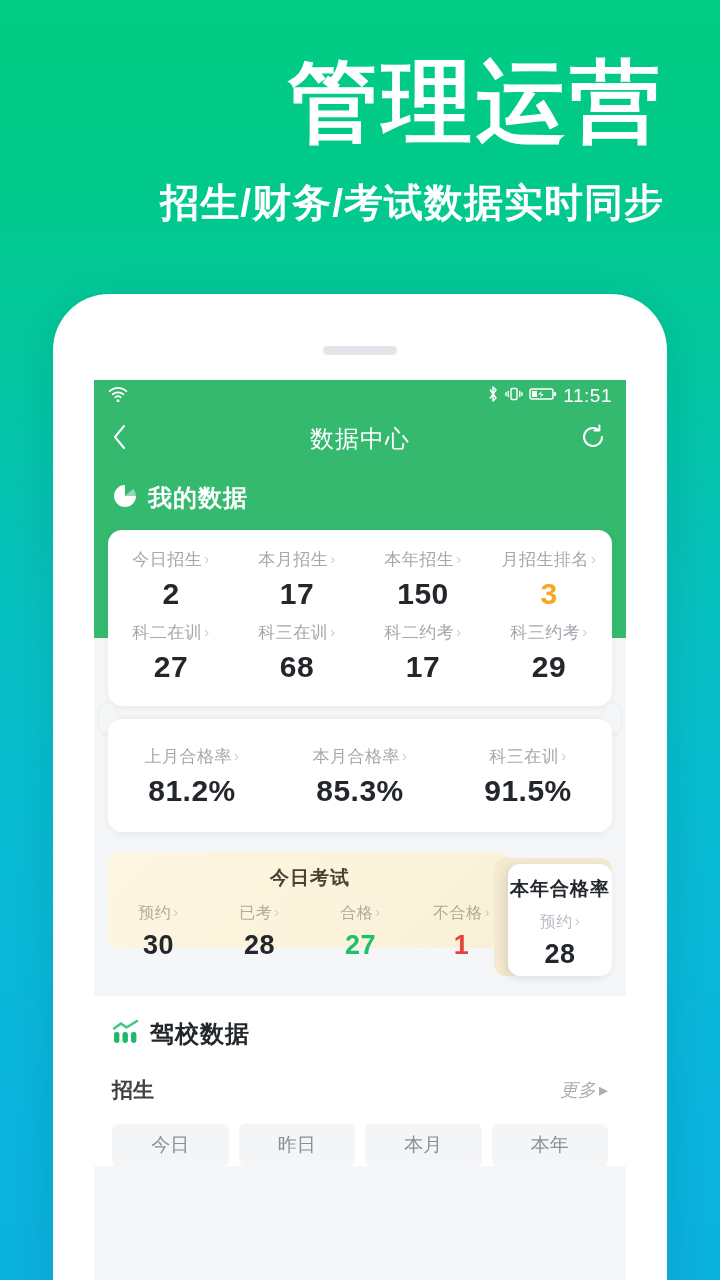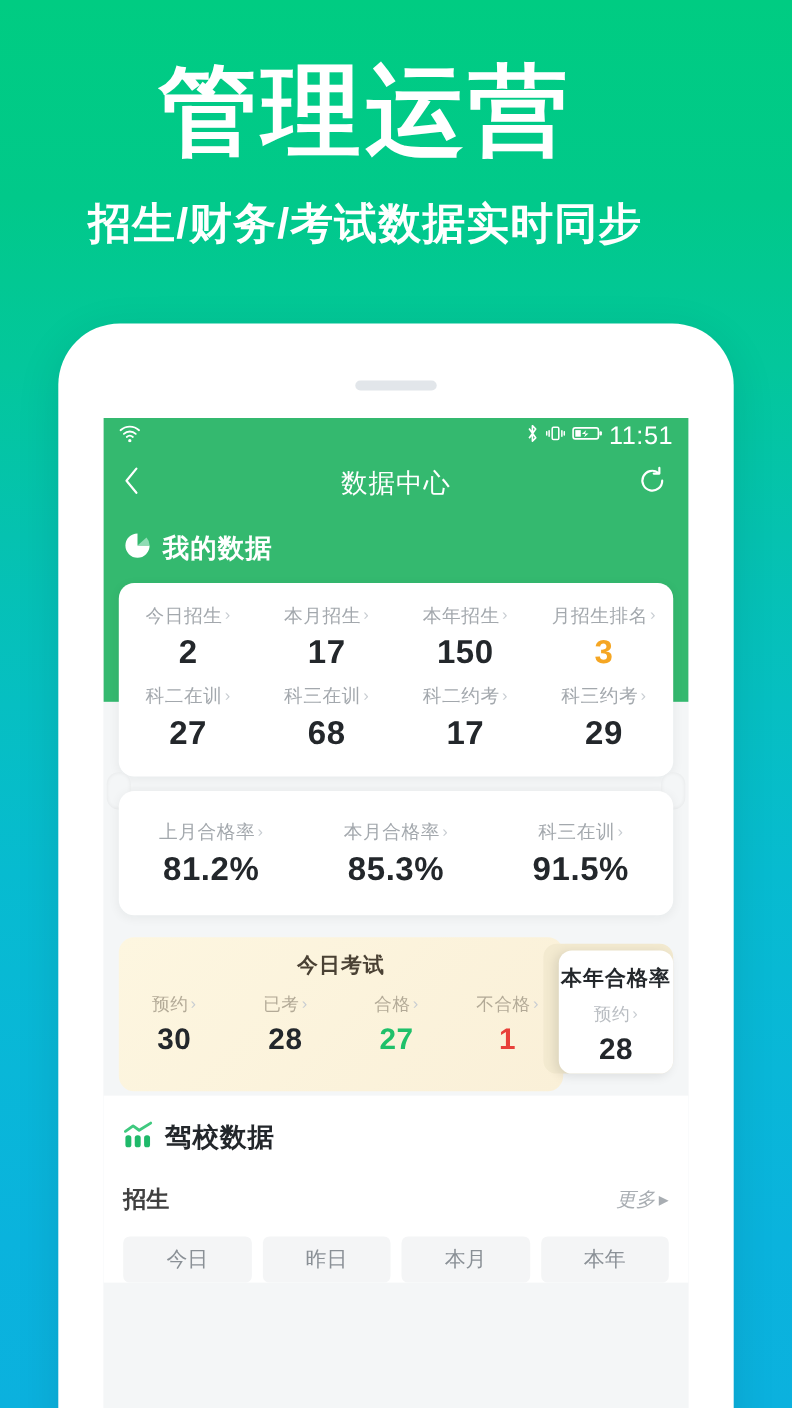--- a/index.html
+++ b/index.html
@@ -16,21 +16,21 @@
       #05c2b0 38%,
       #06bfc2 50%,
       #07bbd0 62%,
       #09b7d8 76%,
       #0ab3dd 88%,
       #0bb1de 100%);
     position: relative;
   }
 
   
-  .promo { position: absolute; top: 0; left: 0; width: 664px; text-align: center; }
+  .promo { position: absolute; top: 0; left: 0; width: 664px; text-align: right; }
   .promo-title {
     margin-top: 55px;
     font-size: 90px;
     line-height: 1.05;
     font-weight: 700;
     color: #ffffff;
     letter-spacing: 4px;
   }
   .promo-sub {
     margin-top: 26px;
@@ -83,21 +83,21 @@
   
   .statusbar {
     position: relative;
     height: 32px;
     display: flex; align-items: center;
     padding: 0 14px;
     color: #ffffff;
   }
   .sb-left { display: flex; align-items: center; gap: 6px; }
   .sb-right { margin-left: auto; display: flex; align-items: center; gap: 6px; }
-  .sb-time { font-size: 23px; font-weight: 500; letter-spacing: .5px; }
+  .sb-time { font-size: 19px; font-weight: 500; letter-spacing: .5px; }
   .ic { display: inline-block; }
 
   
   .navbar {
     position: relative;
     height: 54px;
     display: flex; align-items: center;
     padding: 0 18px;
     color: #ffffff;
   }
@@ -182,21 +182,21 @@
   .rate-grid { display: flex; padding: 26px 0 24px 0; }
 
   
   .exam-wrap {
     position: relative;
     margin: 20px 14px 0 14px;
     height: 124px;
   }
   .exam-today {
     position: absolute; left: 0; top: 0;
-    width: 404px; height: 140px;
+    width: 404px; height: 96px;
     background: linear-gradient(135deg,#fdf6e0,#faf0d8);
     border-radius: 14px;
   }
   .exam-title {
     text-align: center;
     font-size: 19px; font-weight: 700; color: #4a4134;
     padding-top: 13px;
     letter-spacing: 1px;
   }
   .exam-grid { display: flex; padding-top: 12px; }

